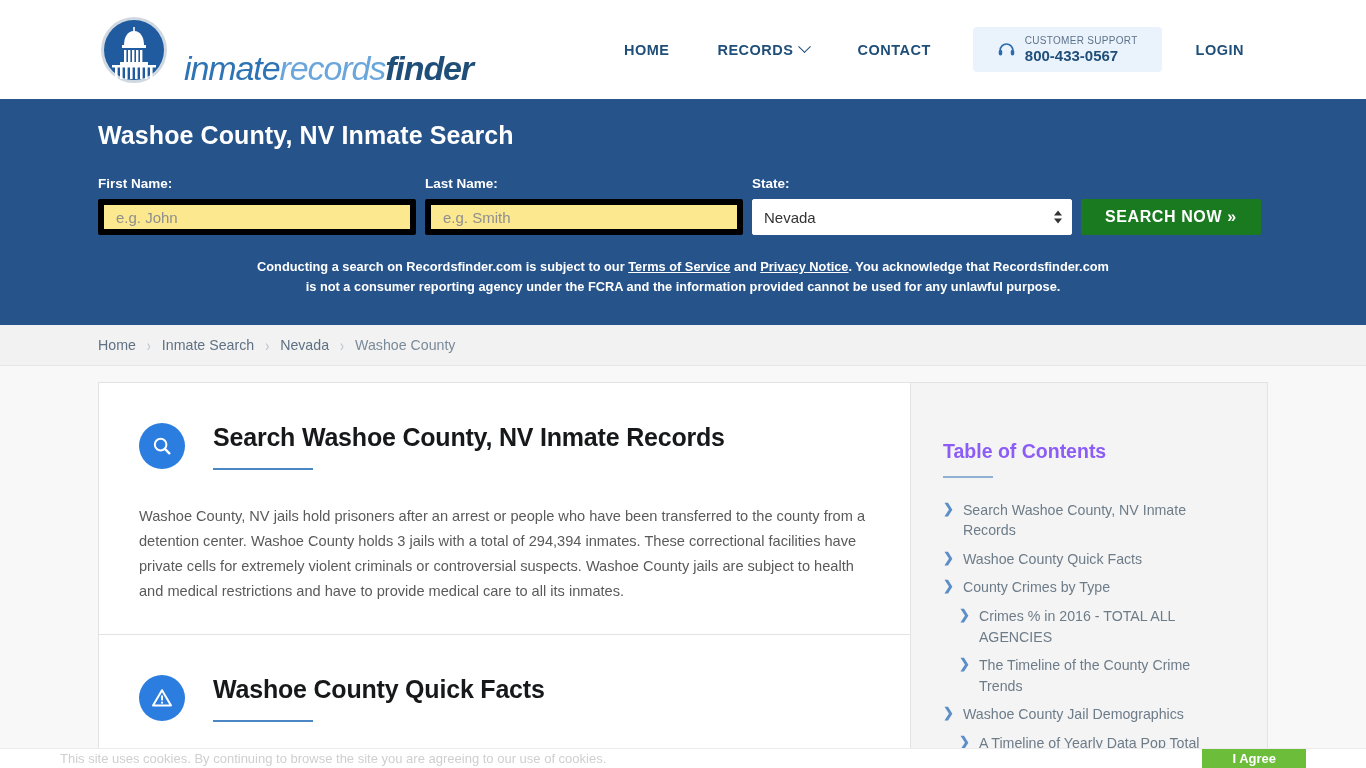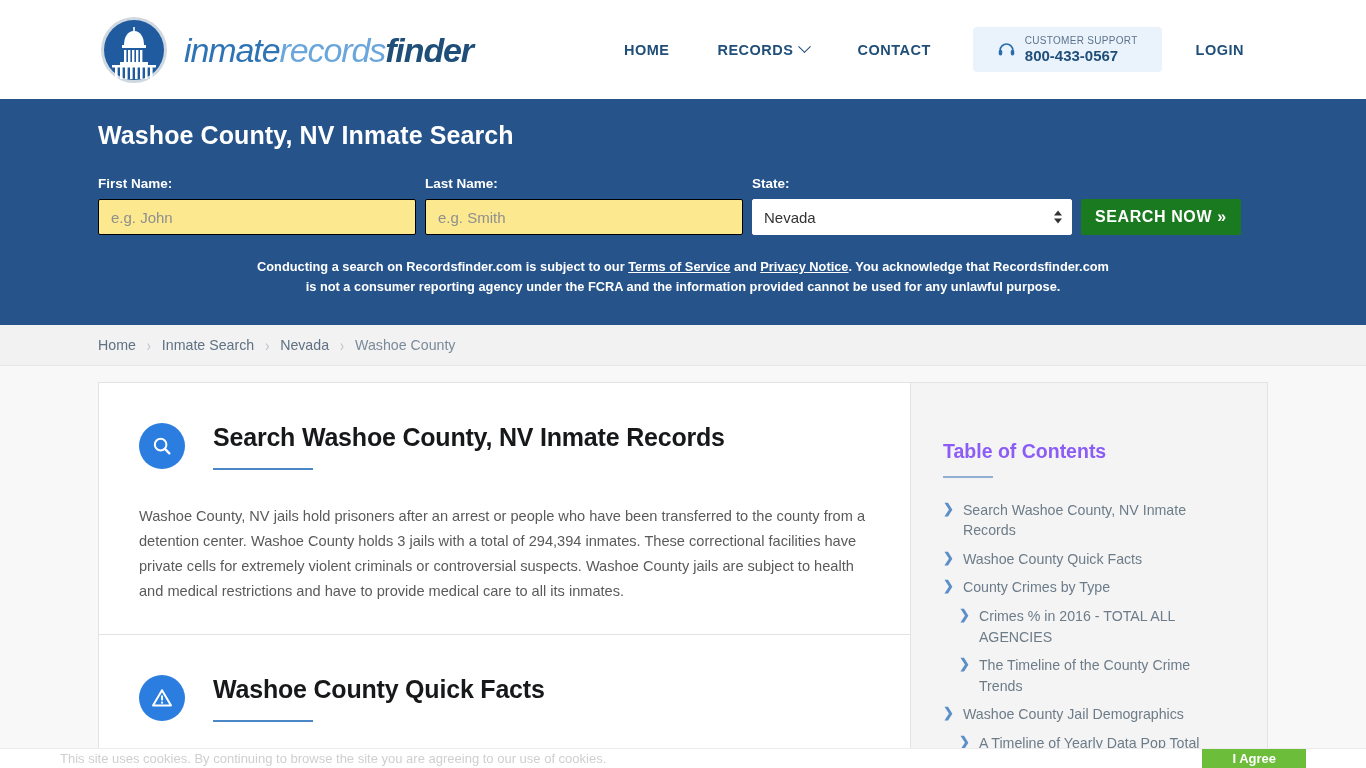--- a/index.html
+++ b/index.html
@@ -12,21 +12,21 @@
   }
 
   
   .header {
     height: 99px;
     background: #ffffff;
     display: flex;
     align-items: center;
     padding: 0 98px;
   }
-  .brand { display: flex; align-items: center; gap: 14px; }
+  .brand { display: flex; align-items: flex-end; gap: 14px; }
   .logo-mark {
     width: 72px; height: 70px;
     display: block;
   }
   .brand-word {
     font-size: 34px;
     font-style: italic;
     letter-spacing: -1.1px;
     white-space: nowrap;
     line-height: 1;
@@ -108,21 +108,21 @@
   .field.state { width: 320px; }
   .field-label {
     color: #ffffff;
     font-size: 13.5px;
     font-weight: 700;
     margin-bottom: 8px;
   }
   .field input {
     height: 36px;
     background: #fbe88f;
-    border: 1px solid #000000;
+    border: 6px solid #000000;
     border-radius: 2px;
     padding: 0 12px;
     font-size: 15px;
     color: #444;
     font-family: "Liberation Sans", sans-serif;
     outline: none;
   }
   .field input::placeholder { color: #8f8f8f; }
   .select-wrap { position: relative; }
   .field select {
@@ -156,21 +156,21 @@
 
   .search-btn {
     height: 36px;
     background: #1a7a1f;
     color: #ffffff;
     border: none;
     border-radius: 2px;
     font-size: 16px;
     font-weight: 700;
     letter-spacing: 0.6px;
-    padding: 0 14px;
+    padding: 0 24px;
     cursor: pointer;
     font-family: "Liberation Sans", sans-serif;
     white-space: nowrap;
   }
 
   .disclaimer {
     color: #ffffff;
     font-size: 12.8px;
     font-weight: 700;
     line-height: 1.55;

